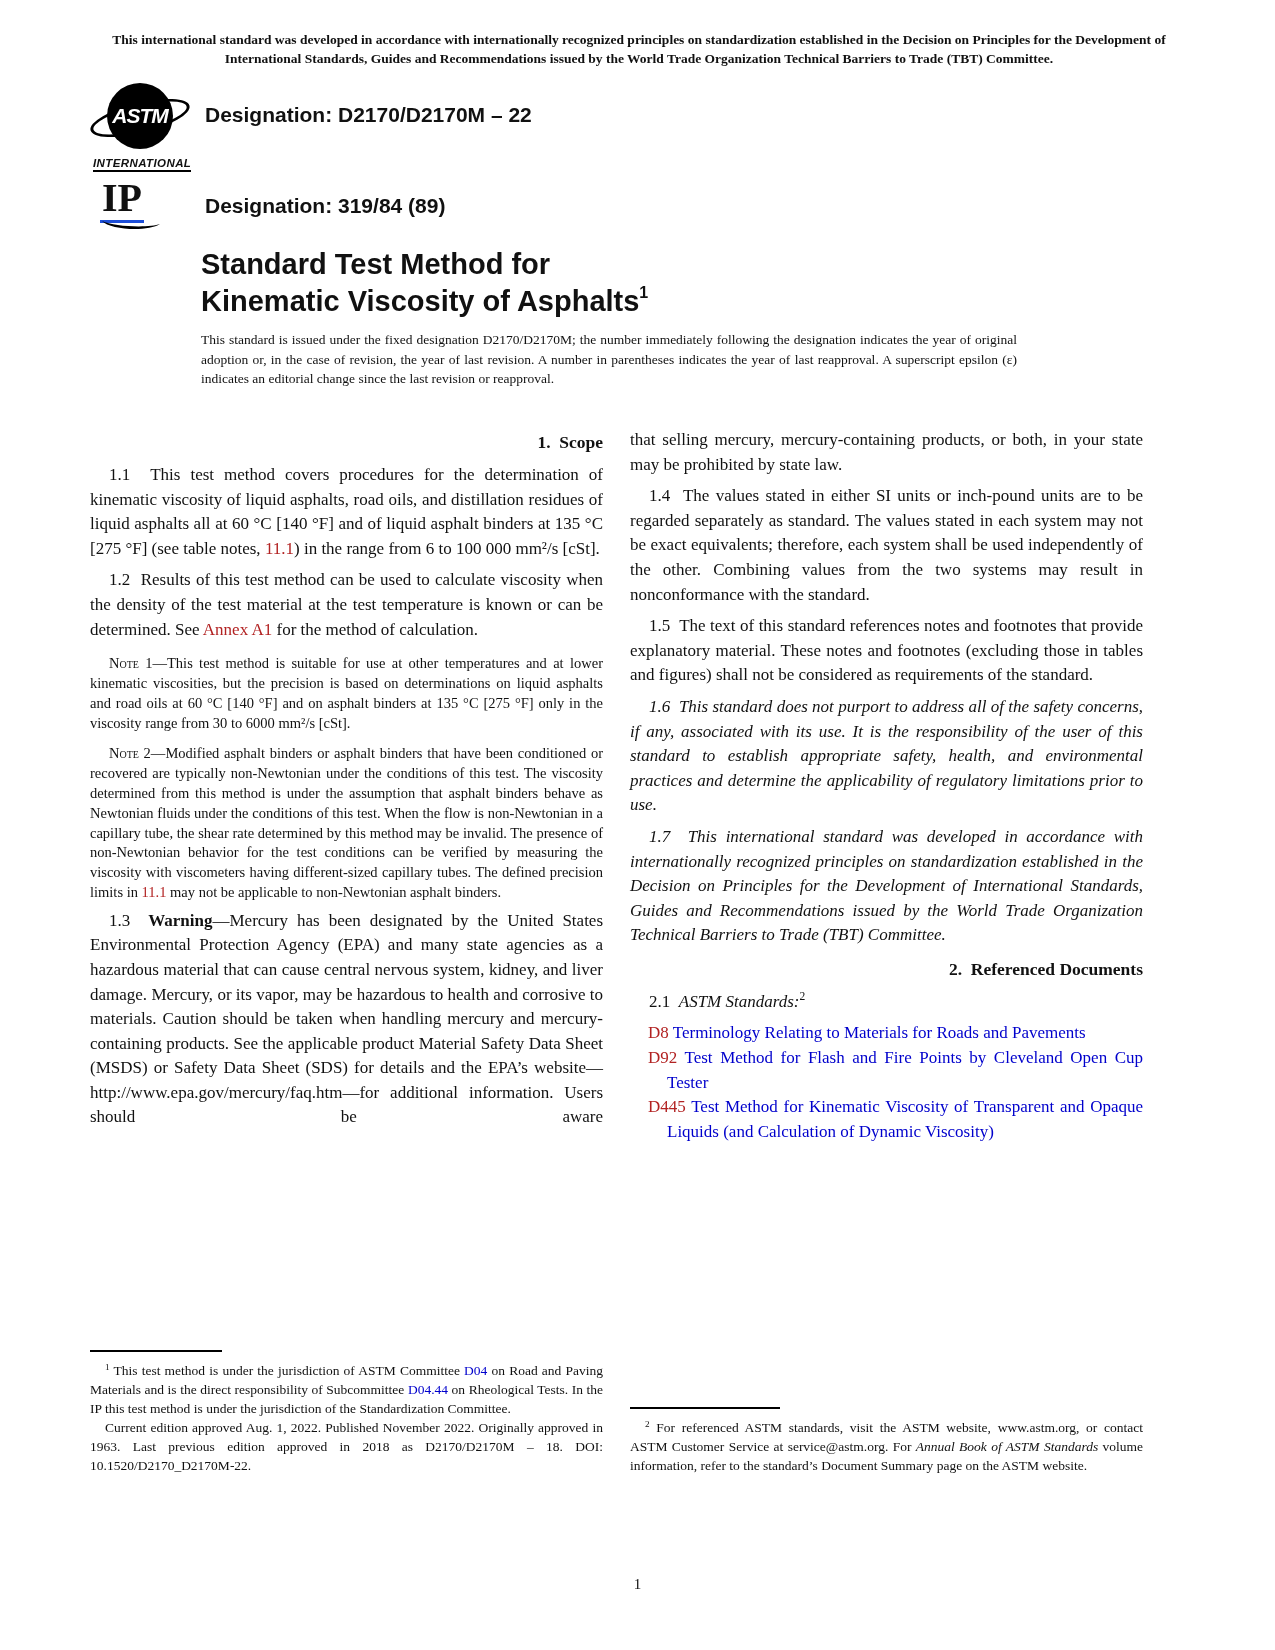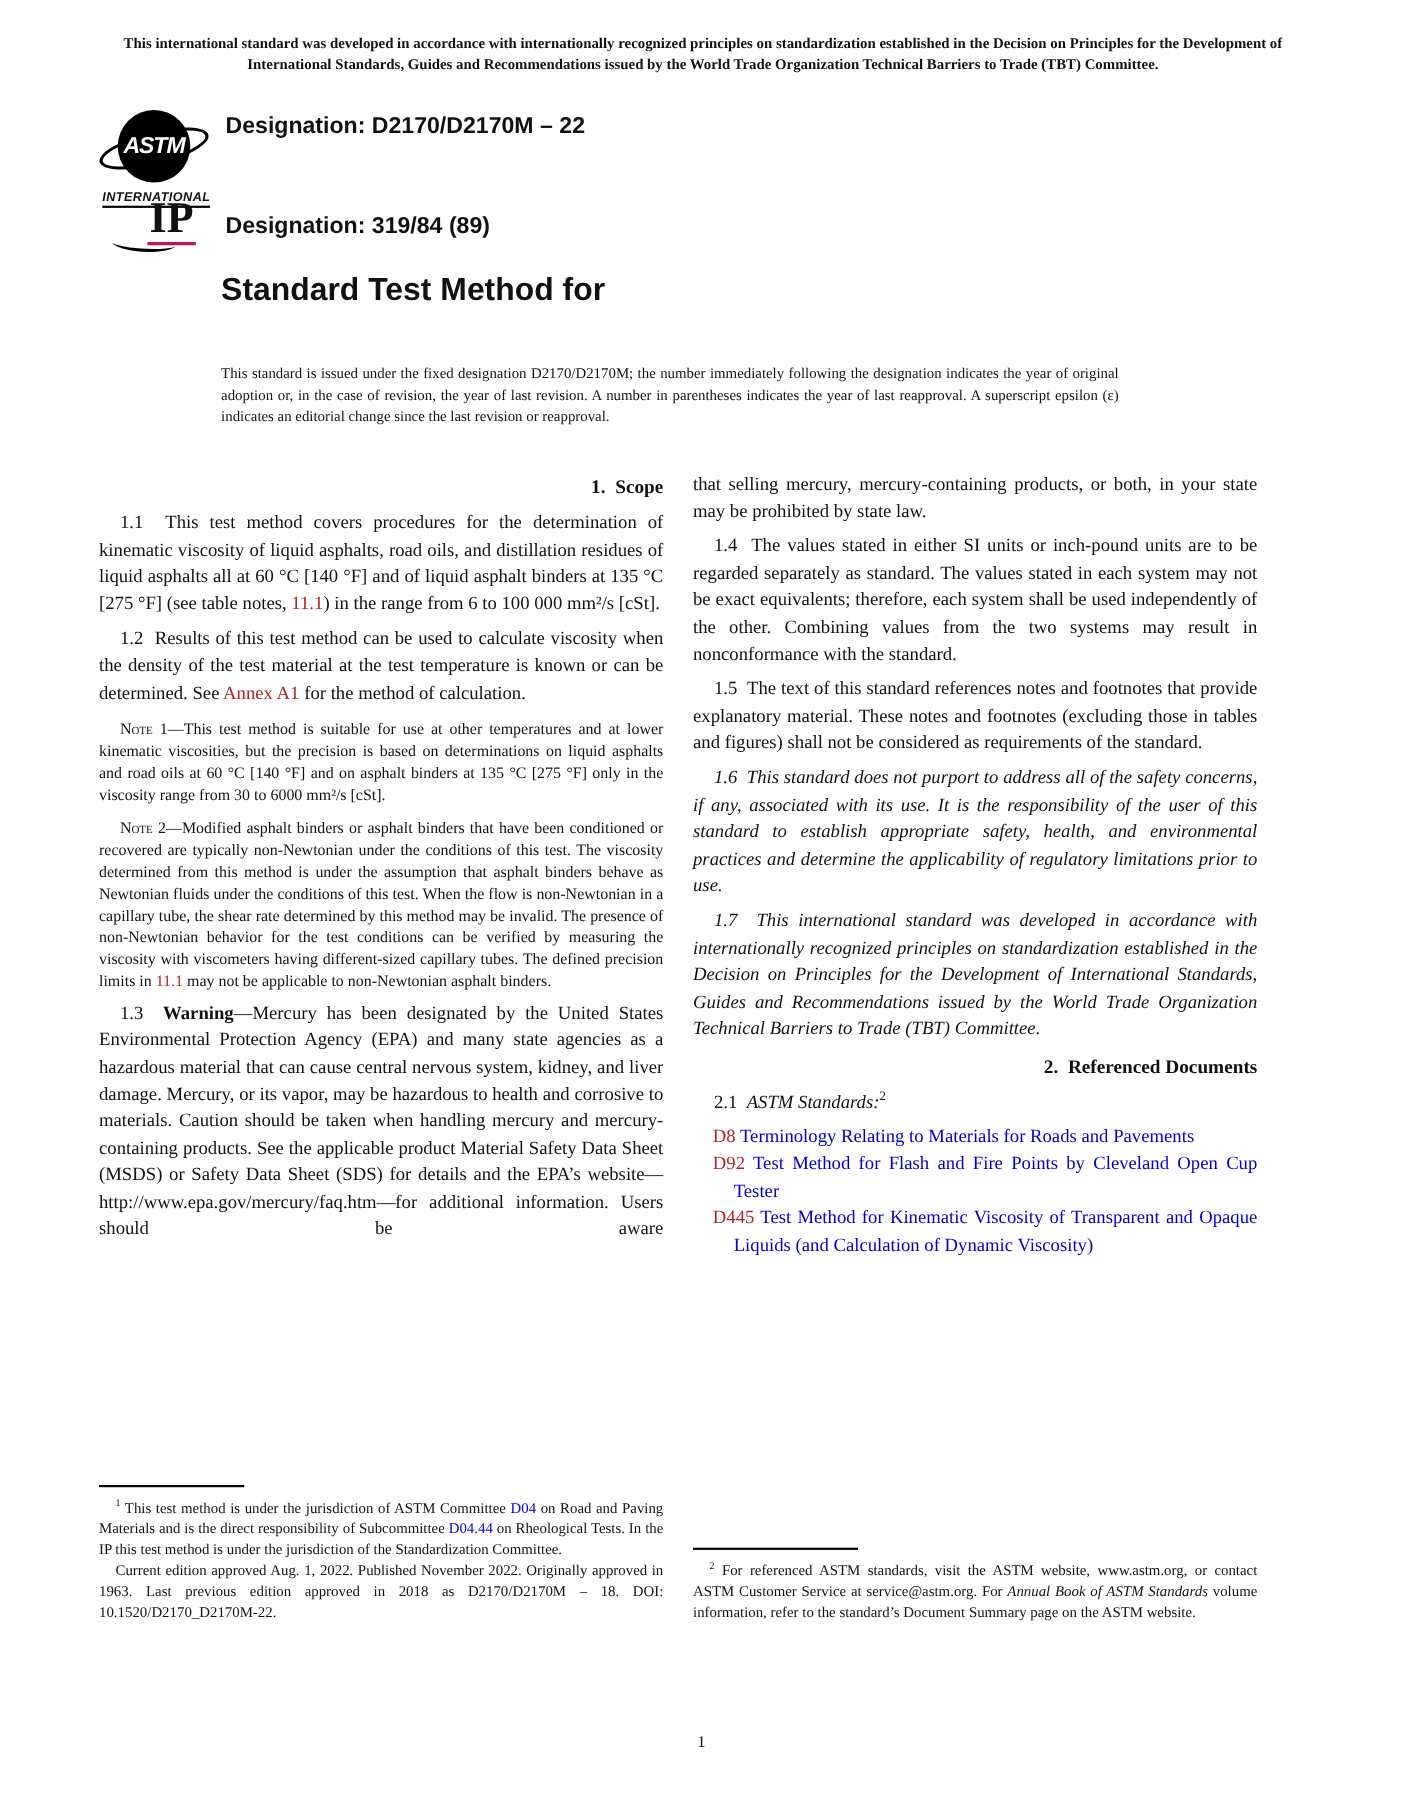--- a/index.html
+++ b/index.html
@@ -6,36 +6,36 @@
   html, body { background: #ffffff; }
   body { width: 1275px; height: 1650px; position: relative; font-family: "Liberation Serif", serif; color: #111; }
   .page { position: absolute; inset: 0; background: #fff; }
 
   .disclaimer {
     position: absolute; top: 30px; left: 85px; right: 82px;
     font-weight: bold; font-size: 13.5px; line-height: 19px; text-align: center;
   }
 
   
-  .astm-logo { position: absolute; left: 93px; top: 100px; width: 100px; }
+  .astm-logo { position: absolute; left: 93px; top: 83px; width: 100px; }
   .globe { position: relative; width: 96px; height: 70px; }
   .globe .orbit { position: absolute; left: -4px; top: 20px; width: 102px; height: 30px;
     border: 3px solid #000; border-radius: 50%; transform: rotate(-14deg); }
   .globe .disc { position: absolute; left: 14px; top: 0; width: 66px; height: 66px;
     background: #000; border-radius: 50%; }
   .globe .astm-text { position: absolute; left: 14px; top: 21px; width: 66px; text-align: center;
     color: #fff; font-family: "Liberation Sans", sans-serif; font-style: italic; font-weight: bold;
     font-size: 21px; letter-spacing: -1px; }
   .intl { margin-top: 4px; font-family: "Liberation Sans", sans-serif; font-style: italic; font-weight: bold;
     font-size: 11.5px; letter-spacing: 0.4px; border-bottom: 2px solid #000; width: fit-content; padding-bottom: 1px; }
 
   
   .ip-logo { position: absolute; left: 100px; top: 178px; width: 70px; text-align: left; }
   .ip-text { font-family: "Liberation Serif", serif; font-weight: bold; font-size: 40px; line-height: 40px;
-    border-bottom: 3px solid #be185d; padding: 0 2px; margin-left: 34px; }
+    border-bottom: 3px solid #1d4ed8; padding: 0 2px; }
   .ip-swoosh { display: block; margin-top: 1px; }
 
   .designation { position: absolute; font-family: "Liberation Sans", sans-serif; font-weight: bold; font-size: 21px; }
   .designation-astm { left: 205px; top: 103px; }
   .designation-ip   { left: 205px; top: 194px; }
 
   .title-block { position: absolute; left: 201px; top: 246px;
     font-family: "Liberation Sans", sans-serif; font-weight: bold; font-size: 29px; line-height: 37px; }
   .title-block sup { font-size: 16px; vertical-align: 13px; }
 
@@ -92,20 +92,21 @@
   <div class="ip-logo">
     <span class="ip-text">IP</span>
     <svg class="ip-swoosh" width="62" height="12" viewBox="0 0 62 12">
       <path d="M2 2 C 10 11, 48 13, 60 5 C 50 9, 14 8, 2 2 Z" fill="#000"></path>
     </svg>
   </div>
   <div class="designation designation-ip">Designation: 319/84 (89)</div>
 
   <div class="title-block">
     <div>Standard Test Method for</div>
+    <div><span>Kinematic Viscosity of Asphalts</span><sup>1</sup></div>
   </div>
 
   <div class="issue-note">This standard is issued under the fixed designation D2170/D2170M; the number immediately following the designation indicates the year of original adoption or, in the case of revision, the year of last revision. A number in parentheses indicates the year of last reapproval. A superscript epsilon (ε) indicates an editorial change since the last revision or reapproval.</div>
 
   <div class="columns">
 
     <div class="col">
       <h2 class="section">1.&nbsp;&nbsp;Scope</h2>
 
       <p class="body"><span>1.1&nbsp;&nbsp;This test method covers procedures for the determination of kinematic viscosity of liquid asphalts, road oils, and distillation residues of liquid asphalts all at 60 °C [140 °F] and of liquid asphalt binders at 135 °C [275 °F] (see table notes, </span><a class="red">11.1</a><span>) in the range from 6 to 100 000 mm²/s [cSt].</span></p>

